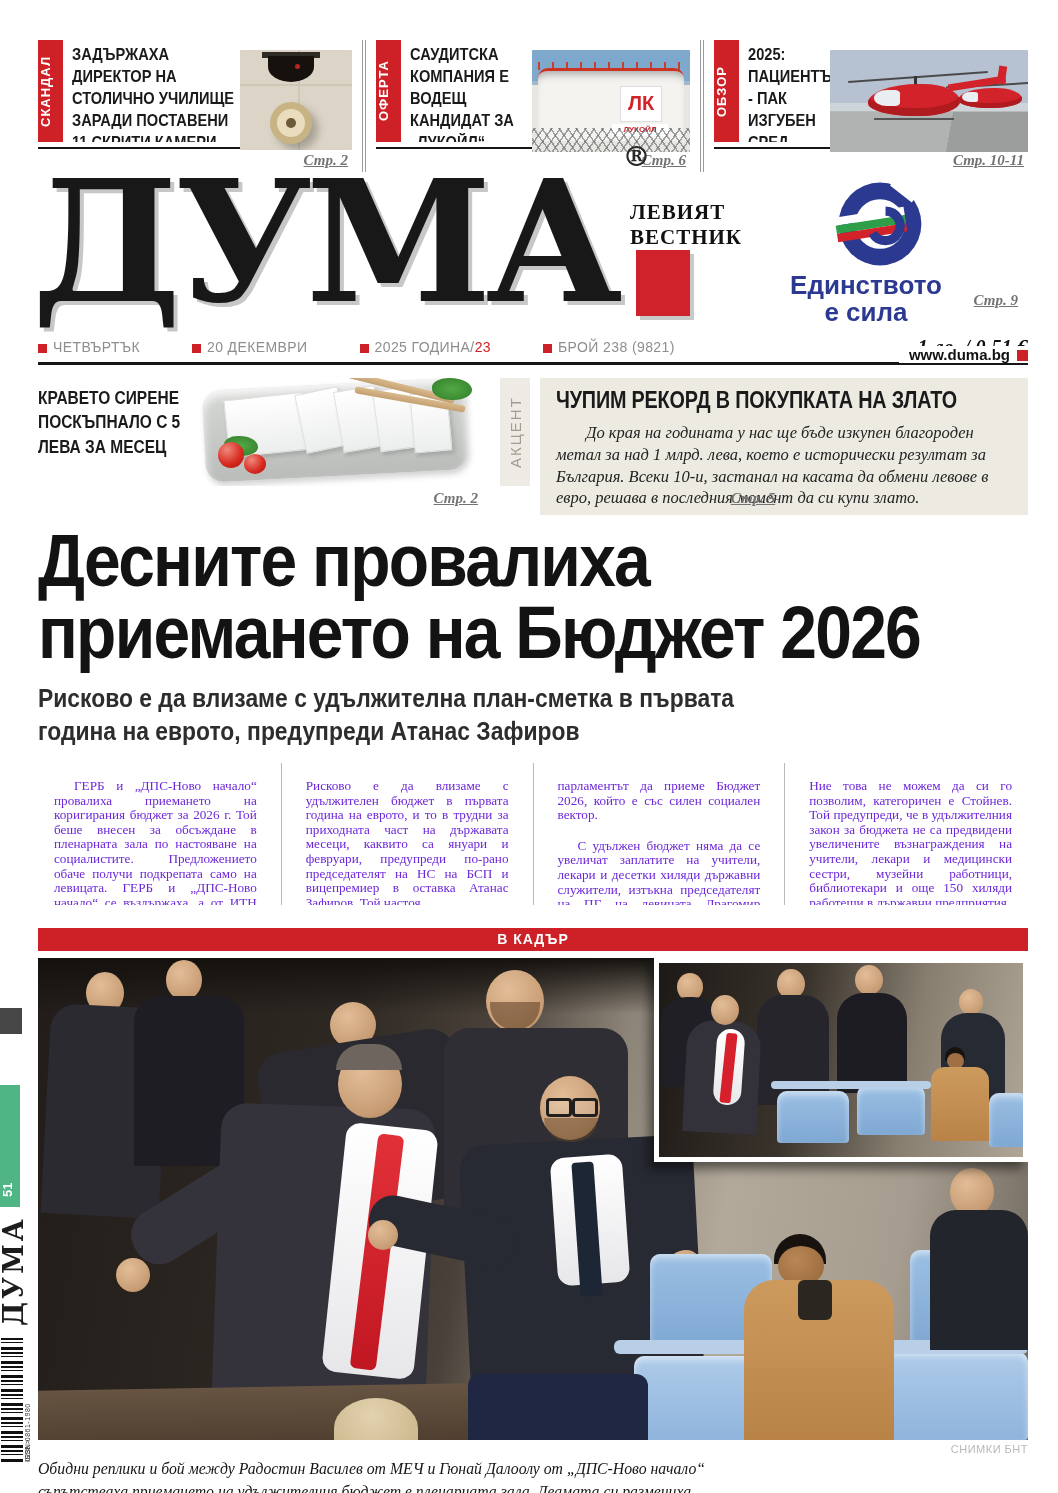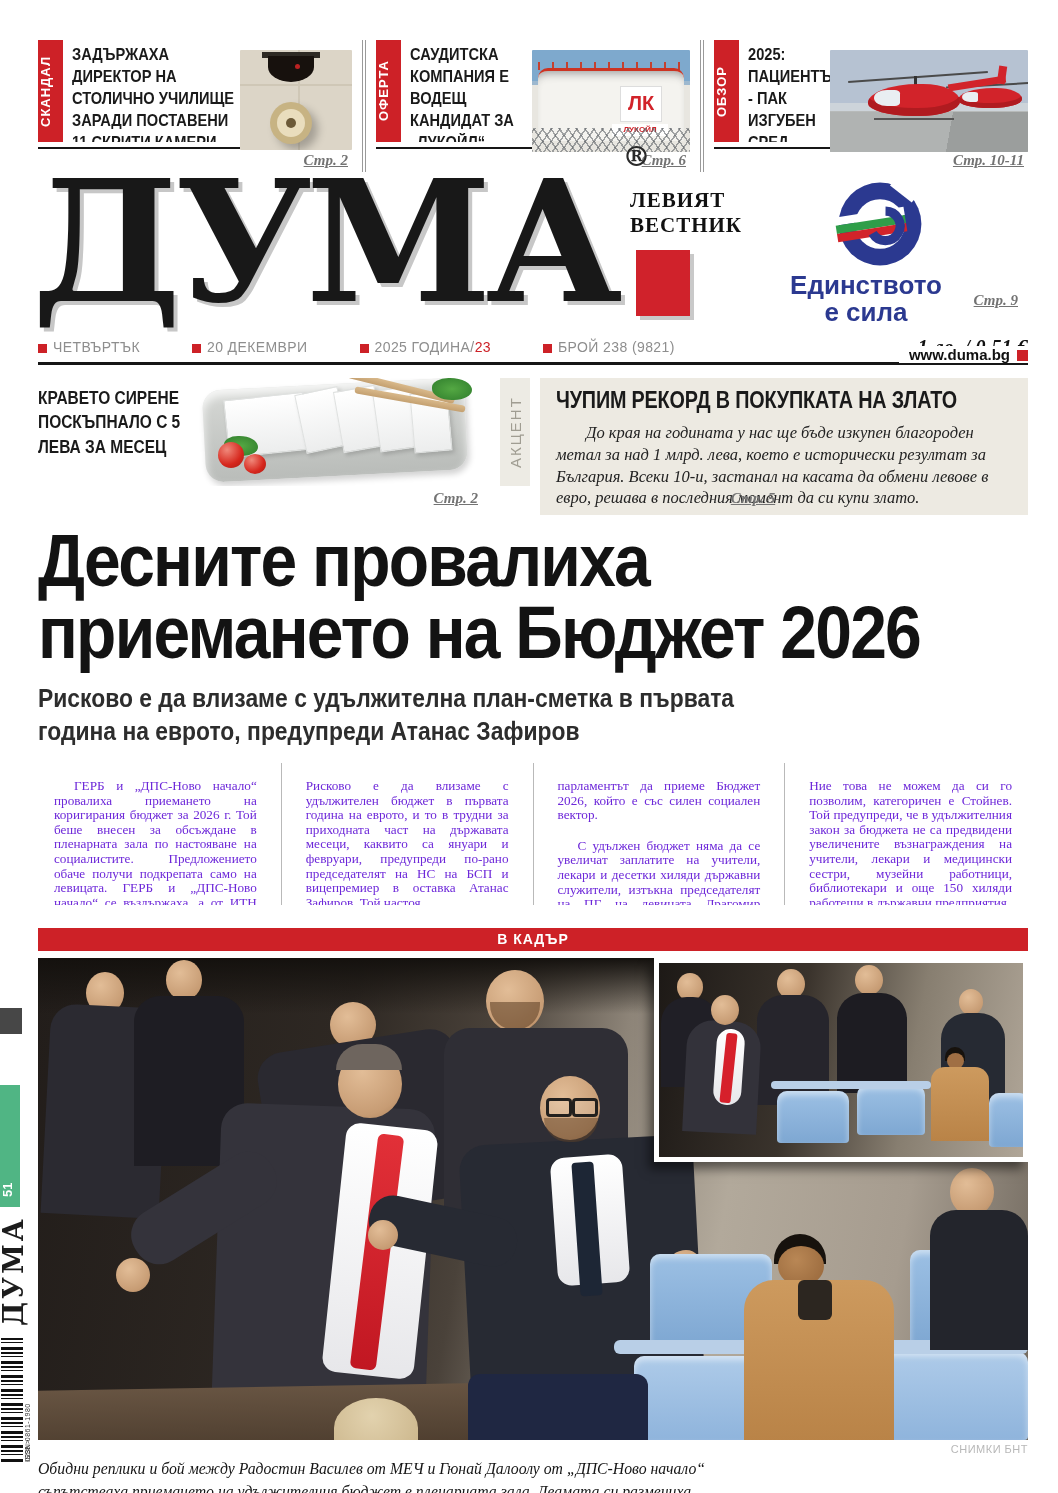--- a/index.html
+++ b/index.html
@@ -69,21 +69,21 @@
   .heli2cab{position:absolute;left:132px;top:42px;width:16px;height:10px;background:#e9eef2;border-radius:50% 20% 20% 50%;}
   .heli2rotor{position:absolute;left:116px;top:34px;width:92px;height:2px;background:#4a4a4a;transform:rotate(-3deg);}
 
   
   .masthead{position:relative;height:158px;margin-top:4px;}
   .mast-title{position:absolute;left:-6px;top:-18px;font-family:"DejaVu Serif",serif;font-weight:bold;
      font-size:168px;line-height:1;letter-spacing:-6px;color:#181818;
      text-shadow:4px 4px 0 #c7c7c7;white-space:nowrap;}
   .mast-reg{font-size:28px;letter-spacing:0;vertical-align:super;position:relative;top:-78px;left:6px;
      text-shadow:none;color:#2a2a2a;}
-  .mast-tagline{position:absolute;left:592px;top:12px;font:bold 21px "Liberation Serif",serif;
+  .mast-tagline{position:absolute;left:592px;top:24px;font:bold 21px "Liberation Serif",serif;
      letter-spacing:1px;line-height:1.2;color:#111;}
   .mast-period{position:absolute;left:598px;top:74px;width:54px;height:66px;background:#d0222b;
      box-shadow:4px 4px 0 #c9c9c9;}
   .promo{position:absolute;right:0;top:0;width:262px;height:158px;}
   .promo-logo{position:absolute;left:68px;top:2px;}
   .promo-text{position:absolute;left:0;top:96px;width:200px;text-align:center;
      color:#2b3990;font:600 26px "Liberation Sans",sans-serif;line-height:1.05;}
   .promo-page{position:absolute;right:10px;top:116px;}
 
   

